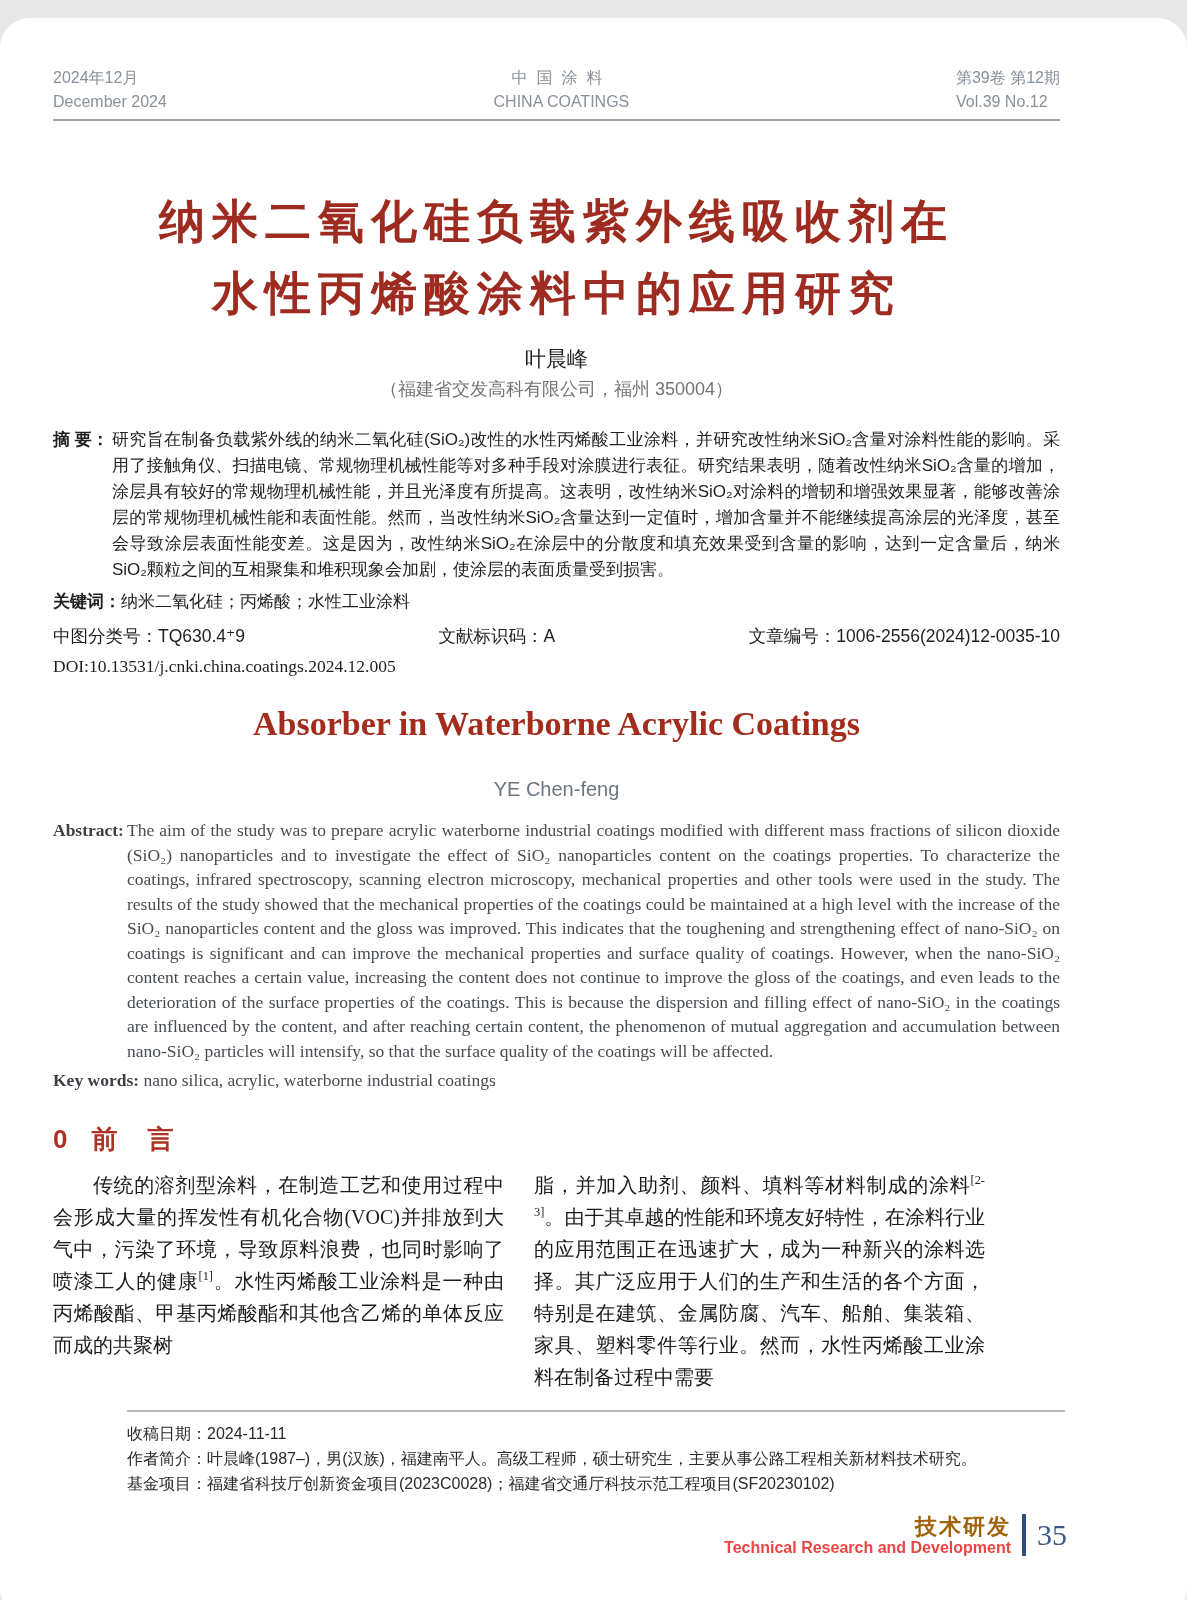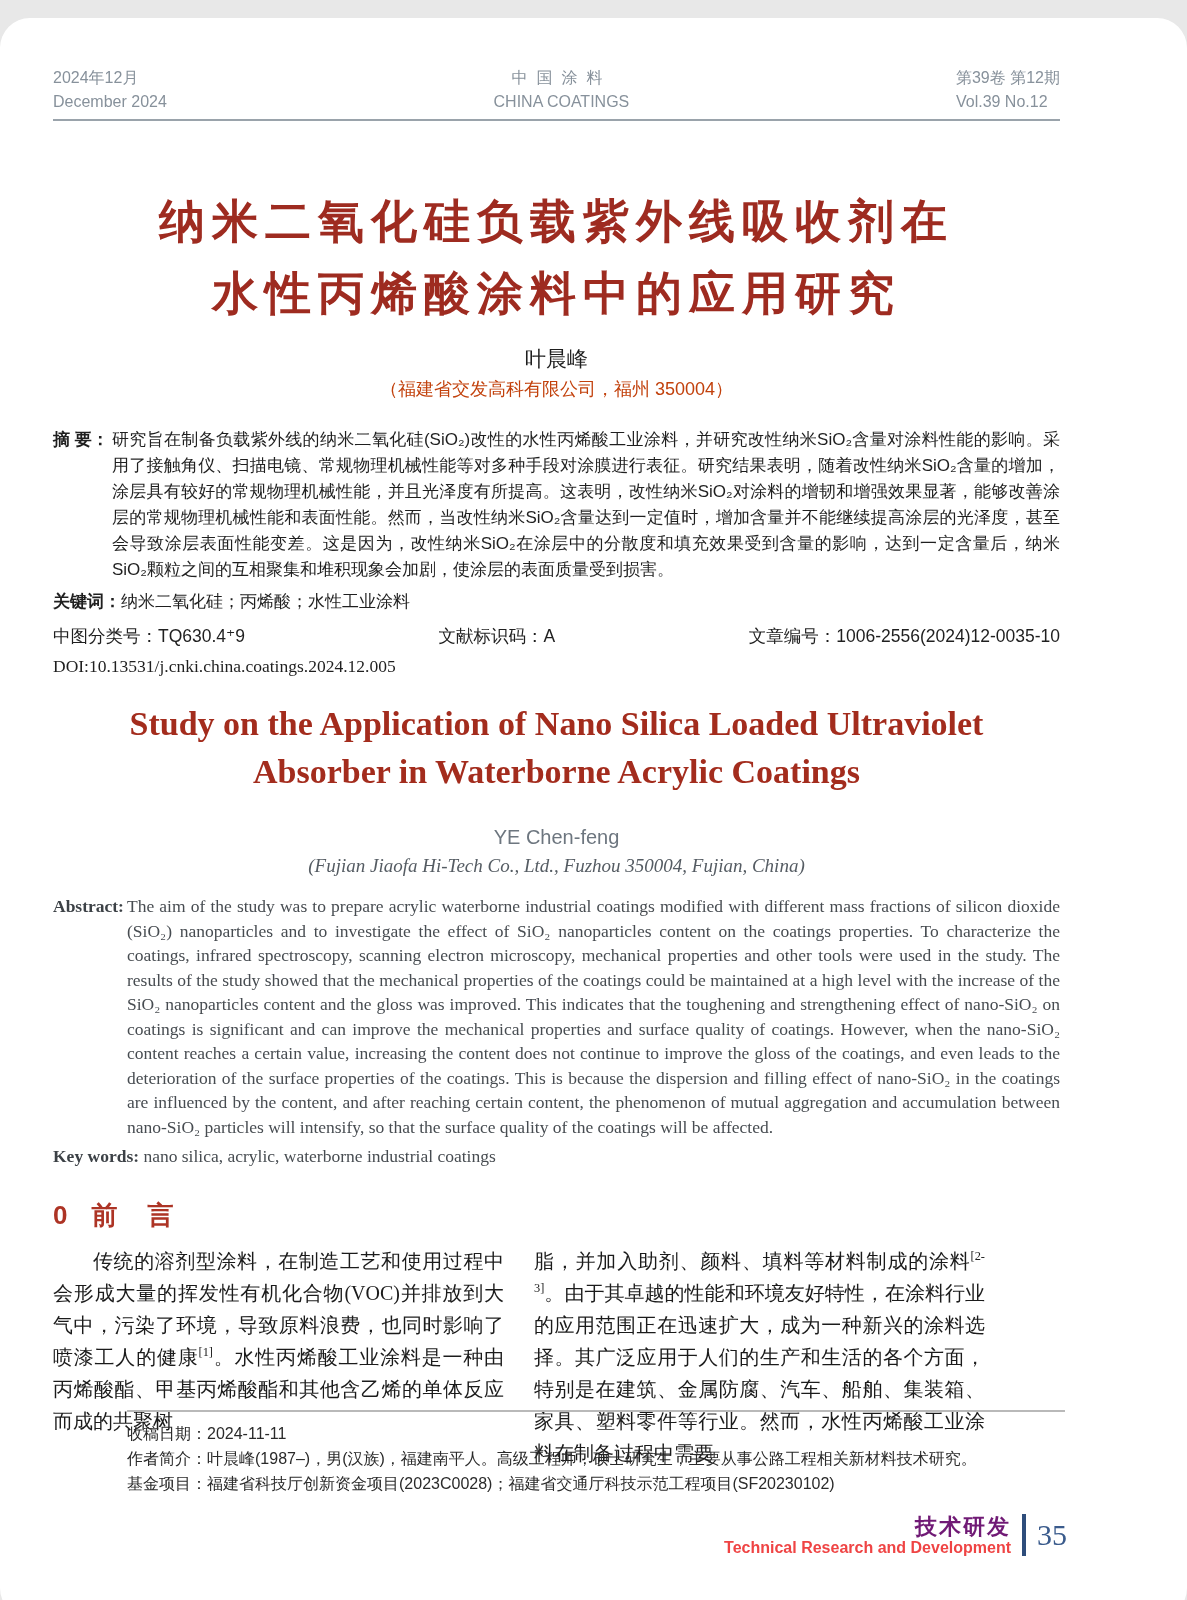--- a/index.html
+++ b/index.html
@@ -20,21 +20,21 @@
     color:#87919b;font-size:16px;line-height:24px;}
   .jheader .h-left{text-align:left;}
   .jheader .h-center{text-align:center;}
   .jheader .h-center .zh{letter-spacing:9px;}
   .jheader .h-right{text-align:left;}
   .header-rule{border-bottom:2px solid #9aa3ab;margin-top:5px;}
   
   .title-zh{margin:64px 0 0 0;text-align:center;color:#9e2b20;
     font-size:46px;font-weight:bold;line-height:72px;letter-spacing:7px;}
   .author-zh{margin-top:16px;text-align:center;font-size:21px;line-height:28px;color:#1e1e1e;}
-  .affil-zh{margin-top:4px;text-align:center;font-size:18px;line-height:24px;color:#c2410c;}
+  .affil-zh{margin-top:4px;text-align:center;font-size:18px;line-height:24px;color:#737373;}
   
   .abstract-zh{position:relative;margin-top:26px;padding-left:59px;
     font-size:17px;line-height:26px;text-align:justify;color:#1f1f1f;}
   .abstract-zh .lbl{position:absolute;left:0;top:0;font-weight:bold;white-space:pre;}
   .keywords-zh{margin-top:6px;font-size:17px;line-height:26px;color:#1f1f1f;}
   .keywords-zh .lbl{font-weight:bold;}
   .meta-row{margin-top:9px;display:flex;justify-content:space-between;
     font-size:17.5px;line-height:24px;color:#1f1f1f;}
   .doi-line{margin-top:6px;font-family:"Liberation Serif","DejaVu Serif",serif;
     font-size:17.5px;line-height:24px;color:#1f1f1f;}
@@ -66,21 +66,21 @@
   .col p.indent{text-indent:2em;}
   sup{font-size:0.62em;line-height:0;}
   
   .footnote-block{position:absolute;left:127px;right:122px;top:1392px;}
   .footnote-rule{border-top:2px solid #b9b9b9;}
   .footnotes{margin-top:9px;font-size:16px;line-height:25px;color:#2a2a2a;}
   .footnotes .fline{white-space:nowrap;}
   
   .folio{position:absolute;top:1496px;right:120px;display:flex;align-items:stretch;}
   .folio-text{text-align:right;padding-right:11px;}
-  .folio-zh{font-size:22px;font-weight:bold;color:#701a75;letter-spacing:2px;line-height:26px;}
+  .folio-zh{font-size:22px;font-weight:bold;color:#a16207;letter-spacing:2px;line-height:26px;}
   .folio-en{font-family:Liberation Sans, sans-serif;
     font-size:16px;font-weight:bold;color:#ef4444;line-height:16px;}
   .folio-bar{width:4px;background:#2e4d7b;}
   .folio-num{align-self:center;padding-left:11px;
     font-family:"Liberation Serif","DejaVu Serif",serif;
     font-size:30px;color:#3a5b8c;}
 </style>
 </head>
 <body>
 
@@ -118,25 +118,23 @@
   </div>
 
   <div class="meta-row">
     <span><span>中图分类号：</span><span>TQ630.4⁺9</span></span>
     <span><span>文献标识码：</span><span>A</span></span>
     <span><span>文章编号：</span><span>1006-2556(2024)12-0035-10</span></span>
   </div>
   <div class="doi-line">DOI:10.13531/j.cnki.china.coatings.2024.12.005</div>
 
   <div class="title-en">
-    <span style="display:block">Study on the Application of Nano Silica Loaded Ultraviolet</span>
     <span style="display:block">Absorber in Waterborne Acrylic Coatings</span>
   </div>
   <div class="author-en">YE Chen-feng</div>
-  <div class="affil-en">(Fujian Jiaofa Hi-Tech Co., Ltd., Fuzhou 350004, Fujian, China)</div>
 
   <div class="abstract-en">
     <span class="lbl">Abstract:</span>
     <span>The aim of the study was to prepare acrylic waterborne industrial coatings modified with different mass fractions of silicon dioxide (SiO₂) nanoparticles and to investigate the effect of SiO₂ nanoparticles content on the coatings properties. To characterize the coatings, infrared spectroscopy, scanning electron microscopy, mechanical properties and other tools were used in the study. The results of the study showed that the mechanical properties of the coatings could be maintained at a high level with the increase of the SiO₂ nanoparticles content and the gloss was improved. This indicates that the toughening and strengthening effect of nano-SiO₂ on coatings is significant and can improve the mechanical properties and surface quality of coatings. However, when the nano-SiO₂ content reaches a certain value, increasing the content does not continue to improve the gloss of the coatings, and even leads to the deterioration of the surface properties of the coatings. This is because the dispersion and filling effect of nano-SiO₂ in the coatings are influenced by the content, and after reaching certain content, the phenomenon of mutual aggregation and accumulation between nano-SiO₂ particles will intensify, so that the surface quality of the coatings will be affected.</span>
   </div>
   <div class="keywords-en">
     <span class="lbl">Key words:</span>
     <span>nano silica, acrylic, waterborne industrial coatings</span>
   </div>
 

